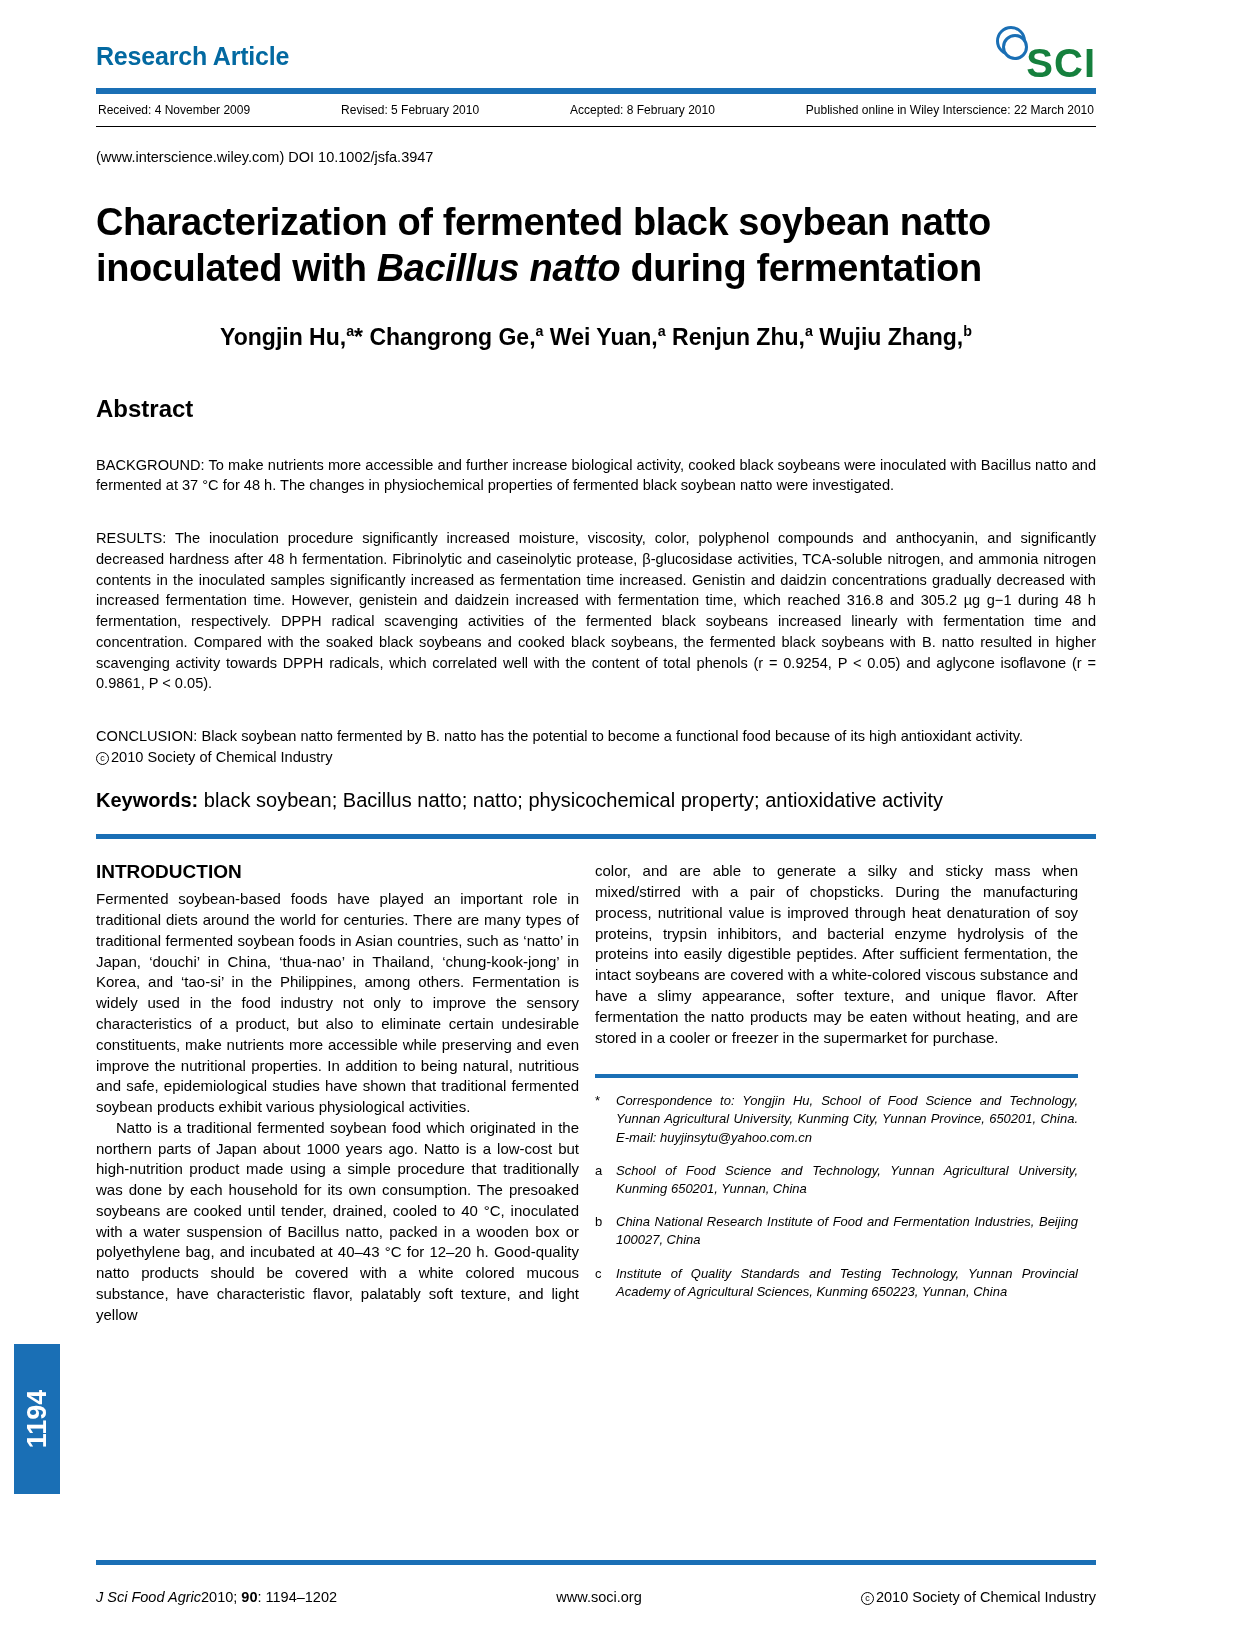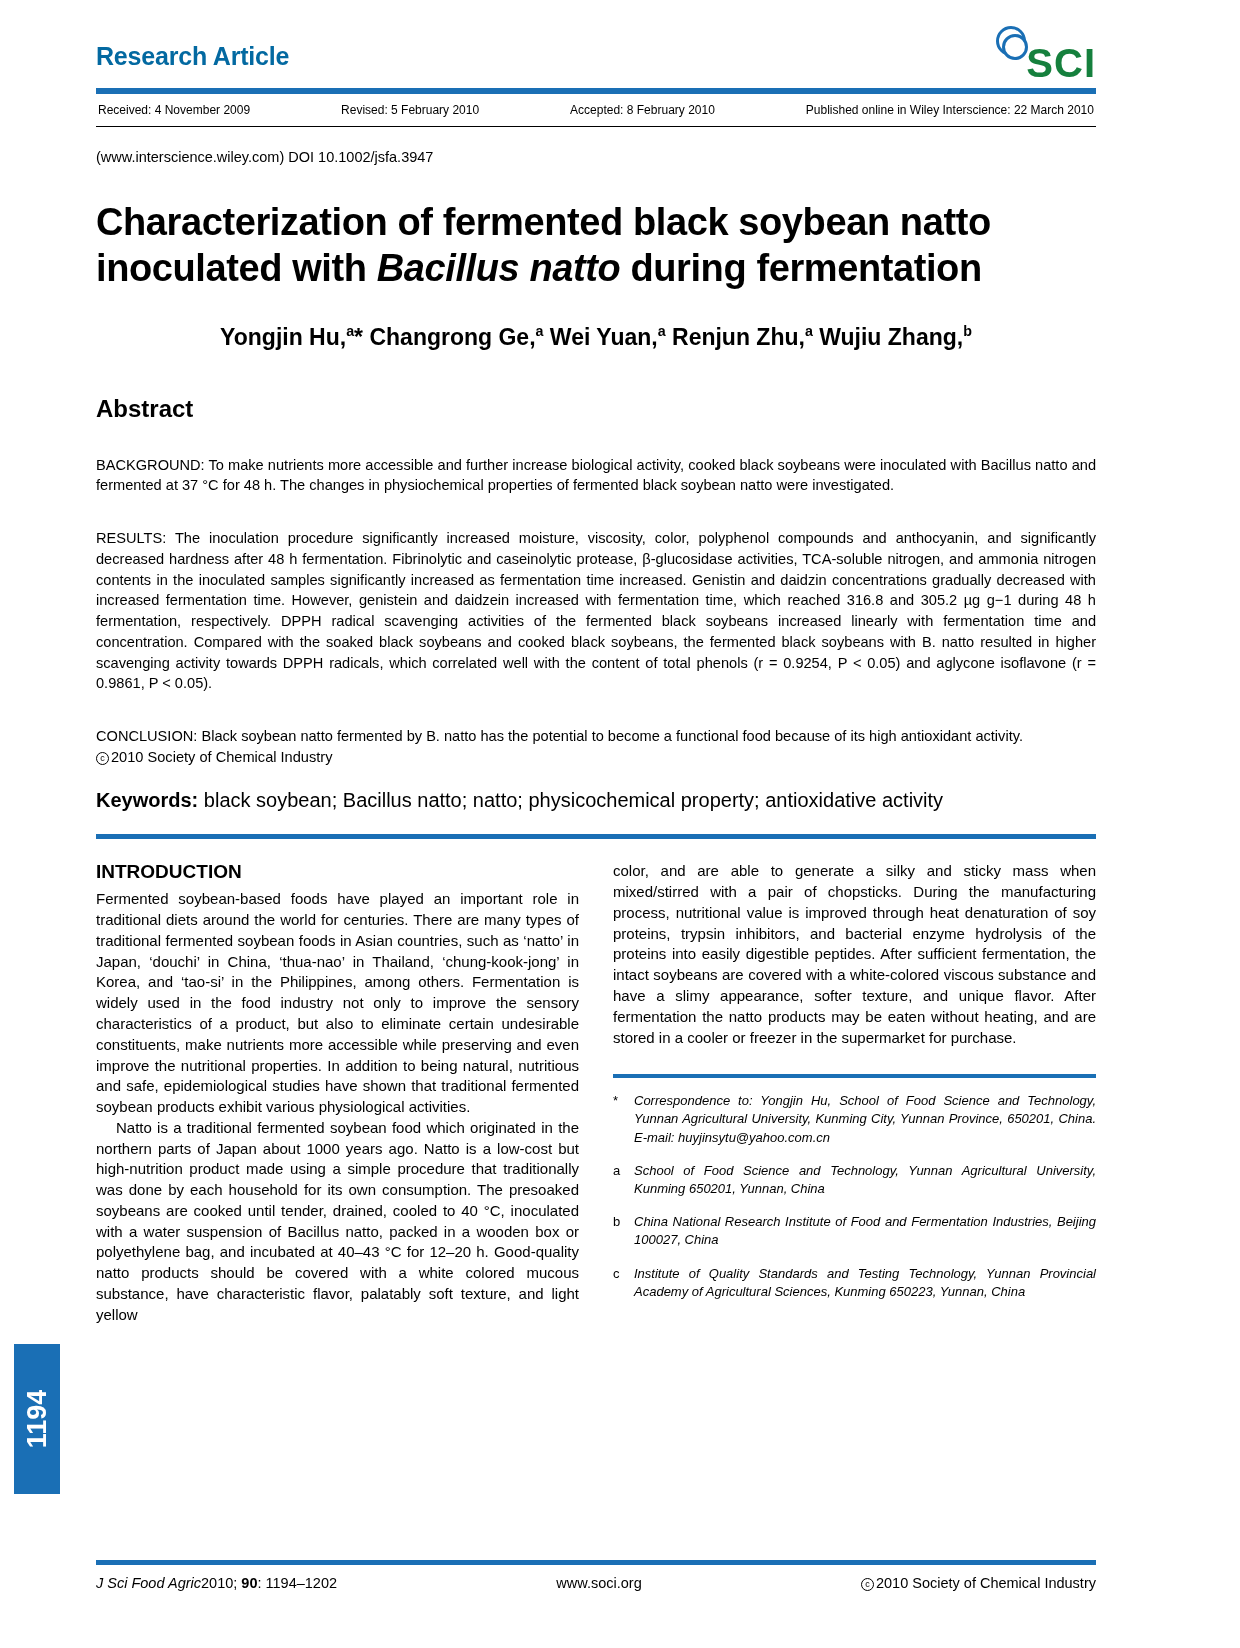--- a/index.html
+++ b/index.html
@@ -139,21 +139,21 @@
 
   .rule-body {
     height: 5px;
     background: #1a6fb5;
     margin-top: 22px;
   }
 
   
   .cols {
     display: flex;
-    gap: 34px;
+    gap: 16px;
     margin-top: 22px;
   }
   .col { width: 483px; }
   h3.section-h {
     font-size: 19px;
     font-weight: bold;
     margin: 0 0 6px 0;
   }
   .body-p {
     font-size: 15px;
@@ -202,21 +202,21 @@
     left: 96px;
     top: 1560px;
     width: 1000px;
   }
   .footer-rule { height: 5px; background: #1a6fb5; }
   .footer-row {
     display: flex;
     justify-content: space-between;
     align-items: baseline;
     font-size: 14.5px;
-    padding-top: 10px;
+    padding-top: 24px;
   }
   .footer-row em { font-style: italic; }
   .footer-row b { font-weight: bold; }
 </style>
 </head>
 <body>
 
 <div class="page">
 
   <div class="content">

